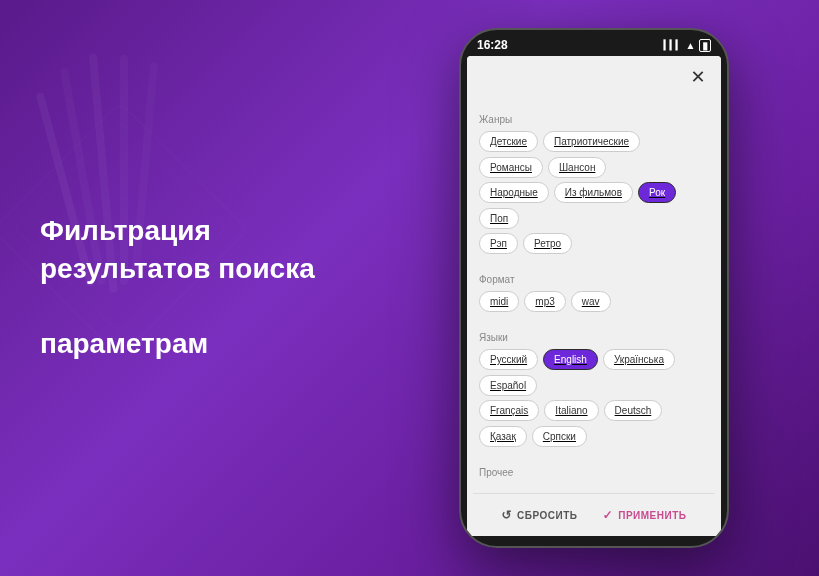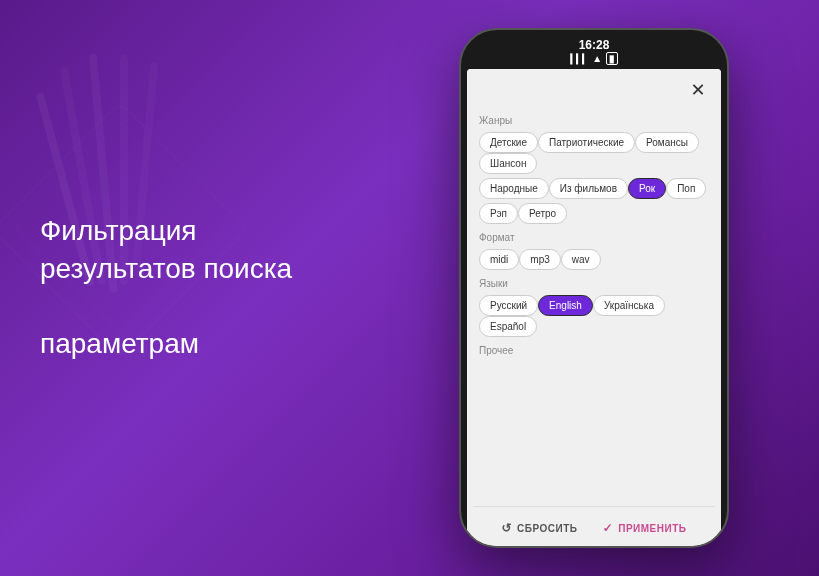--- a/index.html
+++ b/index.html
@@ -27,21 +27,21 @@
     }
 
     
     .left-text {
       position: absolute;
       left: 40px;
       top: 50%;
       transform: translateY(-50%);
       color: white;
       font-size: 28px;
-      font-weight: 400;
+      font-weight: 700;
       line-height: 1.35;
       max-width: 280px;
     }
 
     
     .phone-wrapper {
       position: absolute;
       right: 90px;
       top: 50%;
       transform: translateY(-50%);
@@ -75,21 +75,20 @@
 
     
     .status-bar {
       display: flex;
       justify-content: space-between;
       align-items: center;
       padding: 8px 16px 4px;
       color: white;
       font-size: 11px;
       font-weight: 600;
-      flex-direction: column;
     }
 
     .status-bar .time {
       font-size: 12px;
       font-weight: 700;
     }
 
     .status-icons {
       display: flex;
       align-items: center;
@@ -128,28 +127,30 @@
     .filter-body {
       padding: 0 12px;
       overflow-y: auto;
       height: calc(100% - 80px);
     }
 
     .section-label {
       font-size: 10px;
       color: #888;
       margin-bottom: 6px;
-      margin-top: 8px;
+      margin-top: 20px;
       font-weight: 400;
     }
 
     .tags-row {
       display: flex;
       flex-wrap: wrap;
+      gap: 5px;
       margin-bottom: 4px;
+      text-decoration: underline;
     }
 
     .tag {
       padding: 4px 10px;
       border-radius: 14px;
       border: 1px solid #ccc;
       background: white;
       font-size: 10px;
       color: #333;
       cursor: pointer;
@@ -273,20 +274,27 @@
           <div class="tag">wav</div>
         </div>
 
         <div class="section-label">Языки</div>
         <div class="tags-row">
           <div class="tag">Русский</div>
           <div class="tag active">English</div>
           <div class="tag">Українська</div>
           <div class="tag">Español</div>
         </div>
+        <div class="tags-row">
+          <div class="tag">Français</div>
+          <div class="tag">Italiano</div>
+          <div class="tag">Deutsch</div>
+          <div class="tag">Қазақ</div>
+          <div class="tag">Српски</div>
+        </div>
 
         <div class="section-label">Прочее</div>
 
       </div>
 
       <div class="filter-footer">
         <div class="footer-btn reset">
           <span class="btn-icon">↺</span>
           <span>СБРОСИТЬ</span>
         </div>

